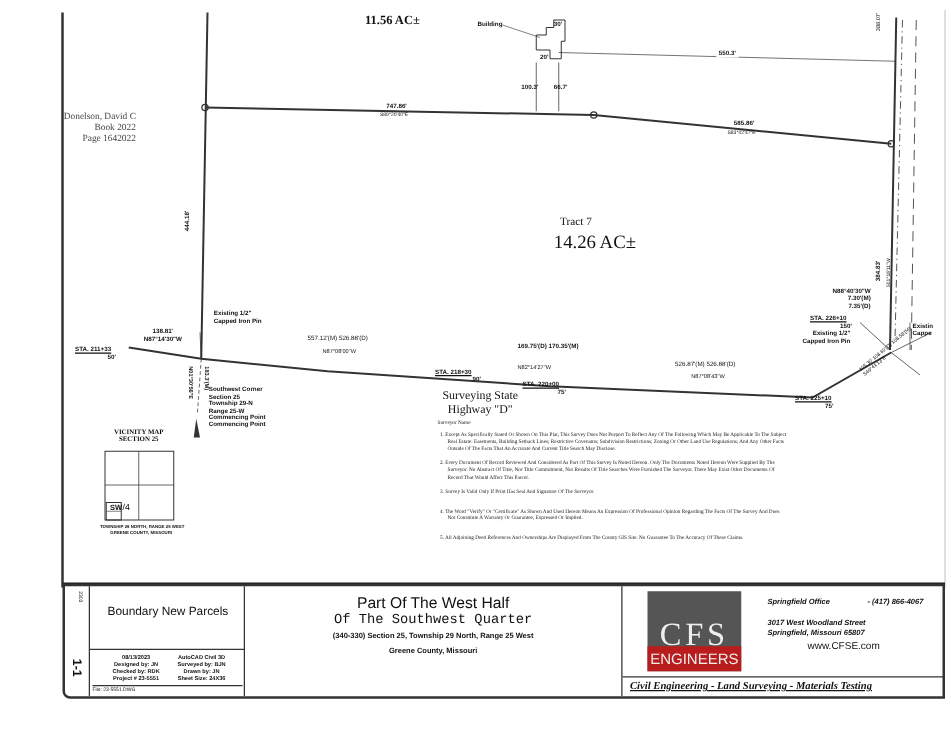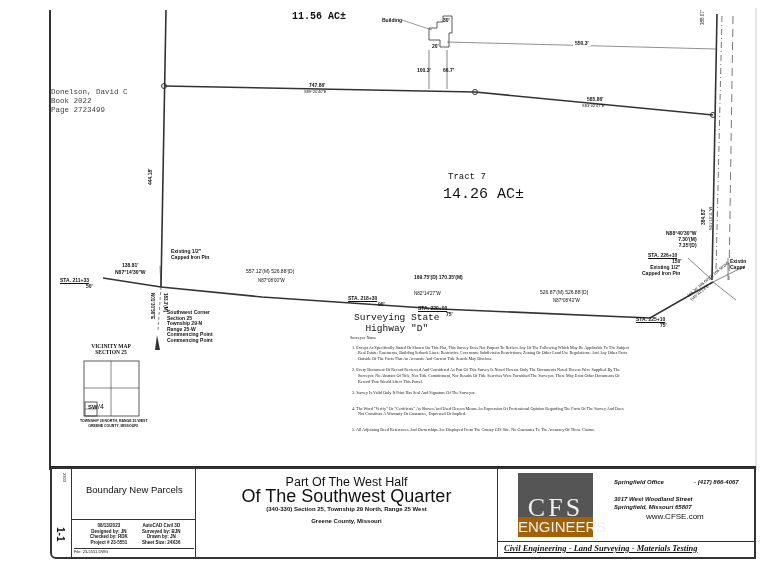--- a/index.html
+++ b/index.html
@@ -1,19 +1,19 @@
 <!DOCTYPE html>
 <html><head>
 <meta charset="utf-8">
 <style>
   html,body{margin:0;padding:0;background:#fff;}
   body{width:761px;height:588px;position:relative;overflow:hidden;font-family:"Liberation Sans",sans-serif;color:#111;}
   svg{position:absolute;left:0;top:0;}
   .t{position:absolute;white-space:nowrap;}
-  .mono{font-family:Liberation Mono, monospace;}
+  .mono{font-family:Liberation Serif, serif;}
   .serif{font-family:"Liberation Serif",serif;}
   .tiny{font-size:5px;font-weight:bold;}
   .notes{position:absolute;left:350px;top:335px;width:280px;font-family:"Liberation Serif",serif;font-size:4.2px;line-height:5.6px;color:#222;}
   .notes p{margin:0 0 6px 0;padding-left:8px;text-indent:-6px;}
   .titleblock{position:absolute;left:50px;top:467px;width:706px;height:92px;border:2px solid #333;border-radius:0 0 0 6px;box-sizing:border-box;}
   .cell{position:absolute;box-sizing:border-box;}
 </style>
 </head>
 <body>
 
@@ -56,24 +56,24 @@
     <line x1="111" y1="361" x2="111" y2="416" stroke="#333" stroke-width="0.6"></line>
     <line x1="84" y1="388" x2="139" y2="388" stroke="#333" stroke-width="0.6"></line>
     <rect x="85" y="402" width="12" height="14" fill="none" stroke="#333" stroke-width="0.8"></rect>
     <line x1="85" y1="409" x2="97" y2="409" stroke="#333" stroke-width="0.5"></line>
   </g>
 
   <line x1="50" y1="467" x2="756" y2="467" stroke="#222" stroke-width="2"></line>
 </svg>
 
 <div class="t mono" style="left:292px;top:11px;font-size:10px;font-weight:bold;">11.56 AC±</div>
-<div class="t mono" style="left:51px;top:88px;font-size:7.5px;line-height:9px;color:#444;text-align:left;">
+<div class="t mono" style="left:51px;top:88px;font-size:7.5px;line-height:9px;color:#444;text-align:right;">
   <div>Donelson, David C</div>
   <div>Book 2022</div>
-  <div>Page 2723499</div>
+  <div>Page 1642022</div>
 </div>
 <div class="t tiny" style="left:382px;top:17px;">Building</div>
 <div class="t tiny" style="left:443px;top:17px;">30'</div>
 <div class="t tiny" style="left:432px;top:43px;">20'</div>
 <div class="t tiny" style="left:417px;top:67px;">100.3'</div>
 <div class="t tiny" style="left:443px;top:67px;">66.7'</div>
 <div class="t tiny" style="left:573px;top:40px;background:#fff;padding:0 2px;">550.3'</div>
 
 <div class="t tiny" style="left:309px;top:82px;">747.86'</div>
 <div class="t" style="left:304px;top:89px;font-size:4px;">S89°20'40"E</div>
@@ -185,28 +185,28 @@
     <div class="t" style="left:70px;top:3px;text-align:center;">
         <div>AutoCAD Civil 3D</div>
         <div>Surveyed by: BJN</div>
         <div>Drawn by: JN</div>
         <div>Sheet Size: 24X36</div>
       </div>
     <div class="t" style="left:2px;top:28px;font-size:4px;font-weight:normal;border-top:1px solid #333;width:120px;">File: 23-5551.DWG</div>
   </div>
   <div class="cell" style="left:144px;top:0;width:302px;height:88px;border-right:1.5px solid #333;text-align:center;">
     <div style="margin-top:6px;font-size:12.5px;line-height:14px;">Part Of The West Half</div>
-    <div style="font-size:18px;line-height:14px;">Of The Southwest Quarter</div>
+    <div style="font-size:11px;line-height:14px;font-family:Liberation Mono, monospace;">Of The Southwest Quarter</div>
     <div style="margin-top:3px;font-size:6px;font-weight:bold;">(340-330) Section 25, Township 29 North, Range 25 West</div>
     <div style="margin-top:6px;font-size:6px;font-weight:bold;">Greene County, Missouri</div>
   </div>
   <div class="cell" style="left:446px;top:0;width:258px;height:72px;">
     <div class="cell" style="left:20px;top:4px;width:75px;height:64px;background:#555;">
       <div style="color:#eee;font-family:'Liberation Serif',serif;font-size:26px;text-align:center;letter-spacing:3px;margin-top:20px;">CFS</div>
-      <div style="position:absolute;left:0;bottom:0;width:75px;height:20px;background:#a16207;color:#eee;font-size:15px;text-align:center;line-height:20px;">ENGINEERS</div>
+      <div style="position:absolute;left:0;bottom:0;width:75px;height:20px;background:#b91c1c;color:#eee;font-size:12px;text-align:center;line-height:20px;">ENGINEERS</div>
     </div>
     <div class="t" style="left:116px;top:10px;font-size:6px;font-weight:bold;font-style:italic;">Springfield Office</div>
     <div class="t" style="left:196px;top:10px;font-size:6px;font-weight:bold;font-style:italic;">- (417) 866-4067</div>
     <div class="t" style="left:116px;top:26px;font-size:6px;font-weight:bold;font-style:italic;line-height:8px;">
         <div>3017 West Woodland Street</div>
         <div>Springfield, Missouri 65807</div>
       </div>
     <div class="t" style="left:148px;top:43px;font-size:8px;">www.CFSE.com</div>
   </div>
   <div class="cell" style="left:446px;top:72px;width:258px;height:16px;border-top:1.5px solid #333;">

